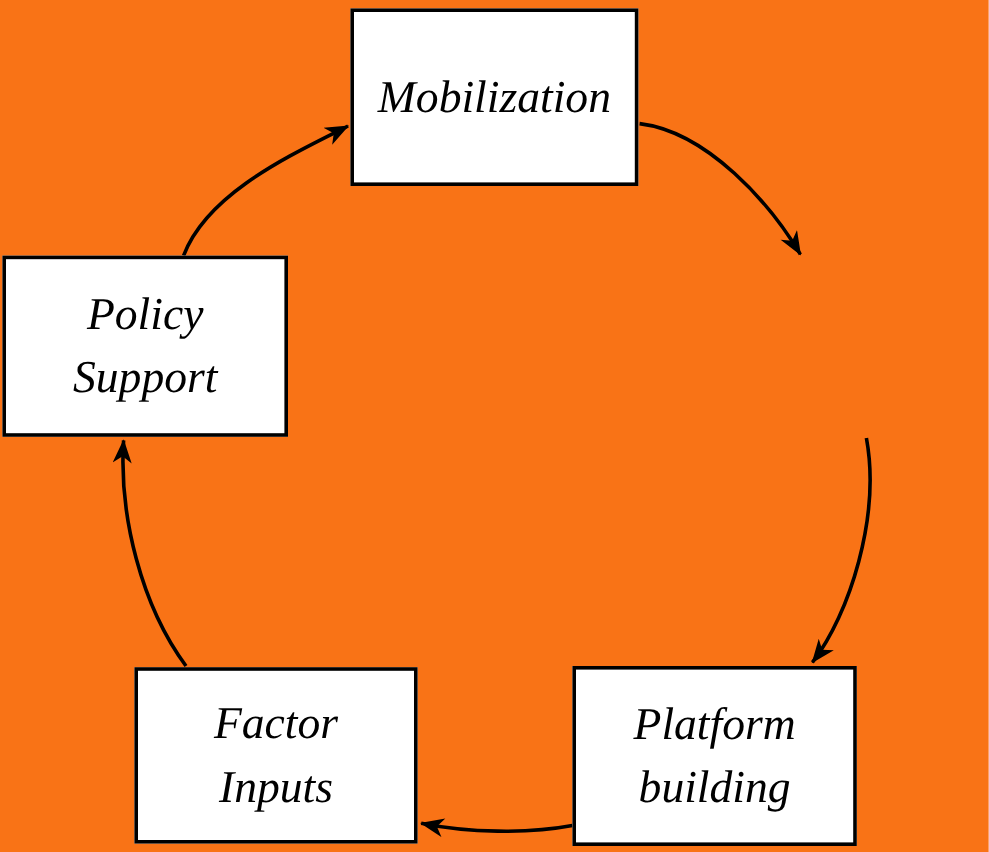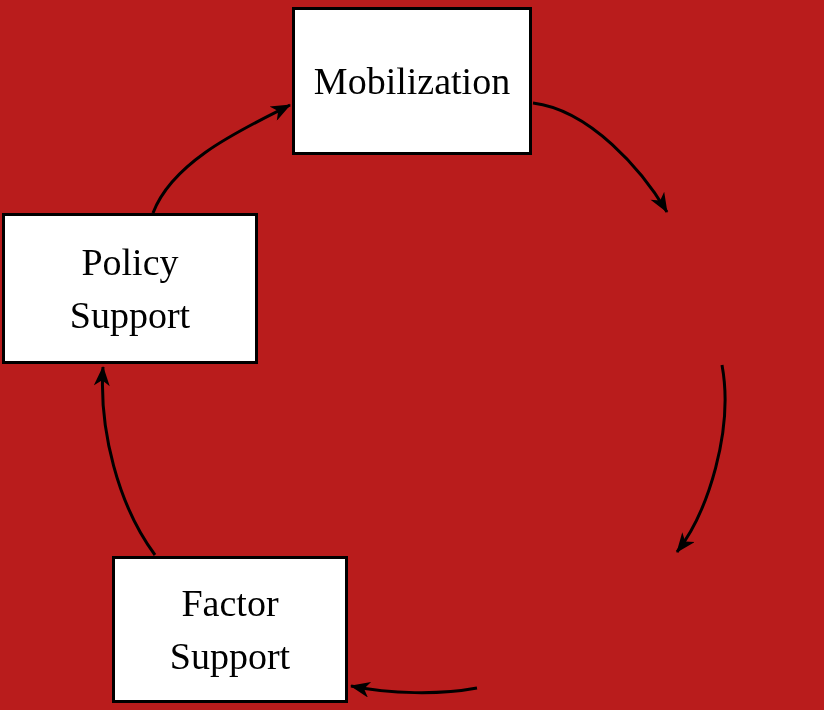--- a/index.html
+++ b/index.html
@@ -4,23 +4,24 @@
 <style>
   html, body {
     margin: 0;
     padding: 0;
     background: #ffffff;
   }
   .canvas {
     position: relative;
     width: 824px;
     height: 710px;
-    background: #b91c1c;
+    background: #f97316;
     font-family: "Liberation Serif", "DejaVu Serif", serif;
     overflow: hidden;
+    font-style: italic;
   }
   .arrow-layer {
     position: absolute;
     left: 0;
     top: 0;
     width: 824px;
     height: 710px;
   }
   .node {
     position: absolute;
@@ -33,21 +34,21 @@
     text-align: center;
     font-size: 38px;
     line-height: 1.38;
     color: #000000;
     white-space: pre-line;
   }
   .node-mobilization  { left: 292px; top: 7px;   width: 240px; height: 148px; }
   .node-consultation  { left: 583px; top: 213px; width: 237px; height: 152px; }
   .node-platform      { left: 477px; top: 555px; width: 237px; height: 150px; }
   .node-factor        { left: 112px; top: 556px; width: 236px; height: 147px; }
-  .node-policy        { left: 2px;   top: 213px; width: 256px; height: 151px; }
+  .node-policy        { left: 2px;   top: 213px; width: 238px; height: 151px; }
 </style>
 </head>
 <body>
 
 <div class="canvas">
 
   <svg class="arrow-layer" width="824" height="710" viewBox="0 0 824 710" xmlns="http://www.w3.org/2000/svg" aria-hidden="true">
     <defs>
       <marker id="arrowhead" viewBox="0 0 10 8" refX="9.5" refY="4" markerWidth="7" markerHeight="5.3" orient="auto">
         <path d="M 0 0 L 10 4 L 0 8 L 2.8 4 Z" fill="#000000"></path>
@@ -60,24 +61,28 @@
       <path d="M 477 688 C 440 695 390 694 351 686" marker-end="url(#arrowhead)"></path>
       <path d="M 155 555 C 118 505 99 430 103 367" marker-end="url(#arrowhead)"></path>
     </g>
   </svg>
 
   <div class="node node-mobilization">
     <span>Mobilization</span>
   </div>
 
 
+  <div class="node node-platform">
+    <span>Platform
+building</span>
+  </div>
 
   <div class="node node-factor">
     <span>Factor
-Support</span>
+Inputs</span>
   </div>
 
   <div class="node node-policy">
     <span>Policy
 Support</span>
   </div>
 
 </div>
 
 </body></html>

